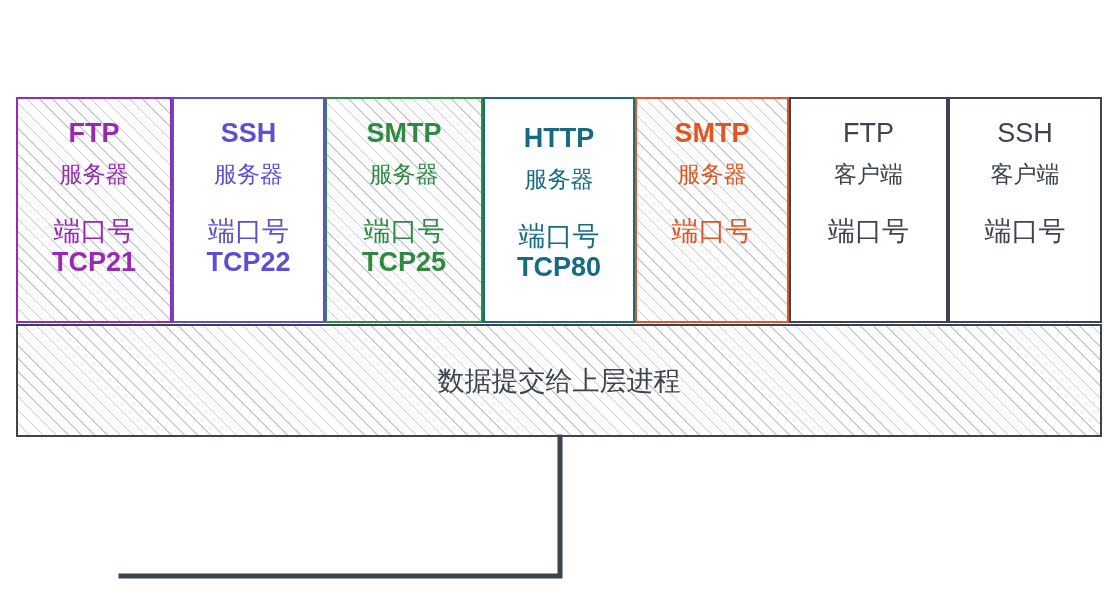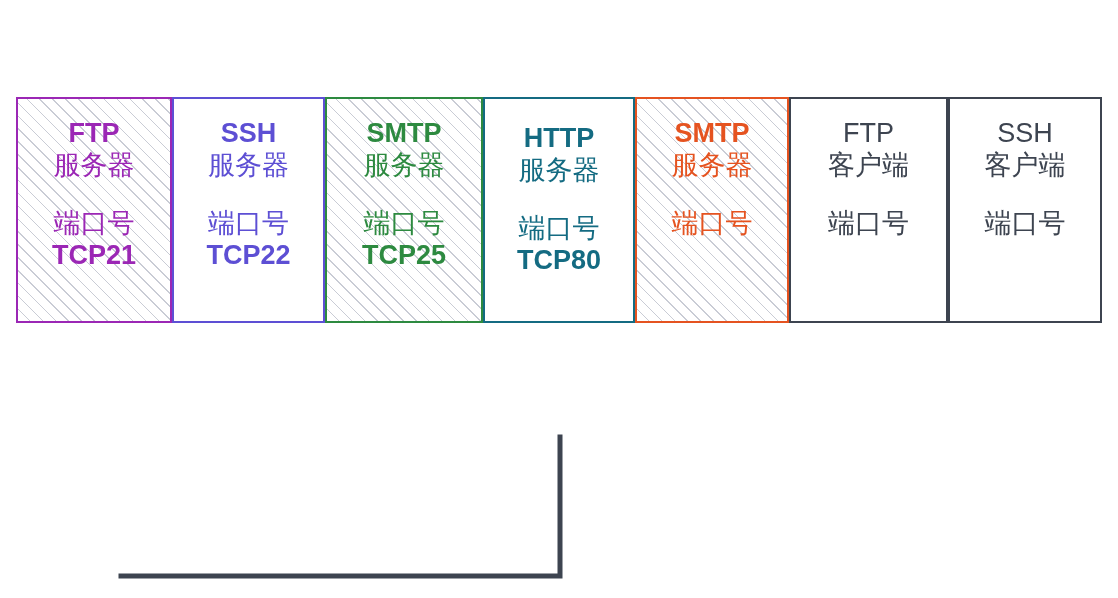--- a/index.html
+++ b/index.html
@@ -69,23 +69,23 @@
   }
 
   .svc-name {
     font-size: 27px;
     font-weight: bold;
     line-height: 1.08;
     margin-top: 20px;
     white-space: nowrap;
   }
   .svc-role {
-    font-size: 27px;
+    font-size: 23px;
     line-height: 1.12;
-    margin-top: 2px;
+    margin-top: 14px;
     white-space: nowrap;
   }
   .svc-portlabel {
     font-size: 27px;
     line-height: 1.12;
     margin-top: 28px;
     white-space: nowrap;
   }
   .svc-portnum {
     font-size: 27px;
@@ -169,18 +169,21 @@
         <div class="svc-role" style="color: rgb(61, 68, 80);">客户端</div>
         <div class="svc-portlabel" style="color: rgb(61, 68, 80);">端口号</div>
       </div>
       <div class="service-box" style="left: 932px; width: 154px; border-color: rgb(61, 68, 80);">
         <div class="svc-name plainweight" style="color: rgb(61, 68, 80);">SSH</div>
         <div class="svc-role" style="color: rgb(61, 68, 80);">客户端</div>
         <div class="svc-portlabel" style="color: rgb(61, 68, 80);">端口号</div>
       </div>
     </div>
 
+  <div id="upper-layer-bar" class="hatched" style="border-color: rgb(61, 68, 80);">
+    <span class="bar-text">数据提交给上层进程</span>
+  </div>
 
   <svg id="connector-svg" viewBox="0 0 1118 598" xmlns="http://www.w3.org/2000/svg">
     <polyline id="connector-path" fill="none" stroke-linecap="square" stroke-linejoin="miter" points="560,437 560,576 121,576" stroke="#3d4450" stroke-width="5"></polyline>
   </svg>
 
 </div>
 
 </body></html>

